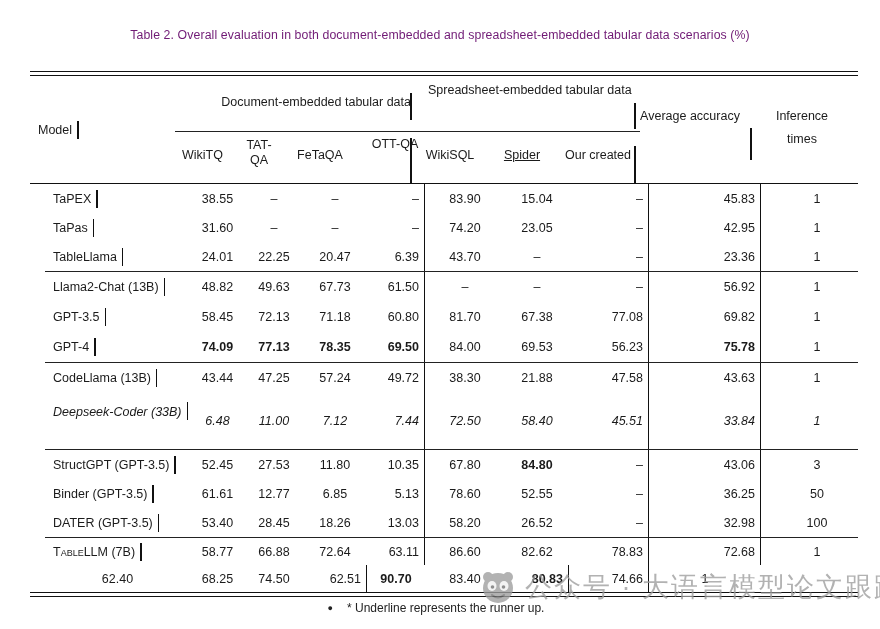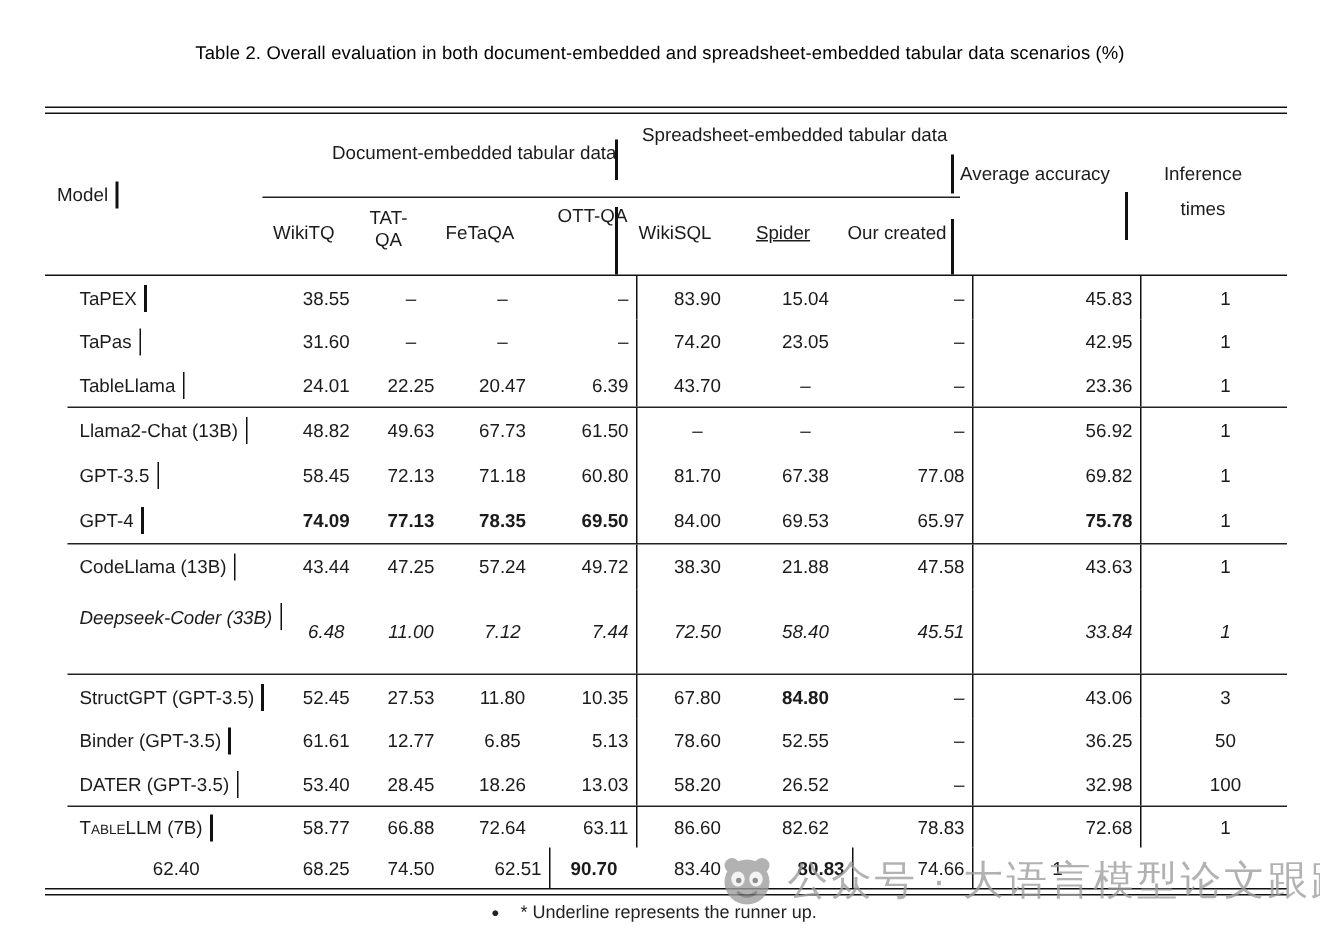--- a/index.html
+++ b/index.html
@@ -2,21 +2,21 @@
 <html><head>
 <meta charset="utf-8">
 <style>
   html,body{margin:0;padding:0;background:#ffffff;}
   .page{
     position:relative;width:880px;height:629px;background:#fff;overflow:hidden;
     font-family:"Liberation Sans","DejaVu Sans",sans-serif;color:#1b1b1b;
   }
   .caption{
     position:absolute;top:28px;left:0;width:880px;text-align:center;
-    font-size:12.3px;color:#000000;letter-spacing:.1px;
+    font-size:12.3px;color:#701a75;letter-spacing:.1px;
   }
   .tablewrap{position:absolute;left:30px;top:71px;width:828px;}
   .drule{height:3px;border-top:1.4px solid #111;border-bottom:1.2px solid #111;}
   .hrule{height:0;border-top:1.5px solid #111;}
   
   .thead{position:relative;height:107px;font-size:12.5px;}
   .h-model{position:absolute;left:8px;top:0;height:107px;display:flex;align-items:center;}
   .h-doc{position:absolute;left:145px;top:19px;width:236px;text-align:right;white-space:nowrap;}
   .h-sheet{position:absolute;left:398px;top:7px;width:240px;text-align:left;white-space:nowrap;}
   .h-avg{position:absolute;left:604px;top:33px;width:112px;text-align:center;white-space:nowrap;}
@@ -301,21 +301,21 @@
           <div class="cell cr vline">
             <span class="b">69.50</span>
           </div>
           <div class="cell ca">
             <span>84.00</span>
           </div>
           <div class="cell ca">
             <span>69.53</span>
           </div>
           <div class="cell cr vline">
-            <span>65.97</span>
+            <span>56.23</span>
           </div>
           <div class="cell cr vline">
             <span class="b">75.78</span>
           </div>
           <div class="cell ca">
             <span>1</span>
           </div>
         </div>
         <div class="trow">
           <div class="cell model">

